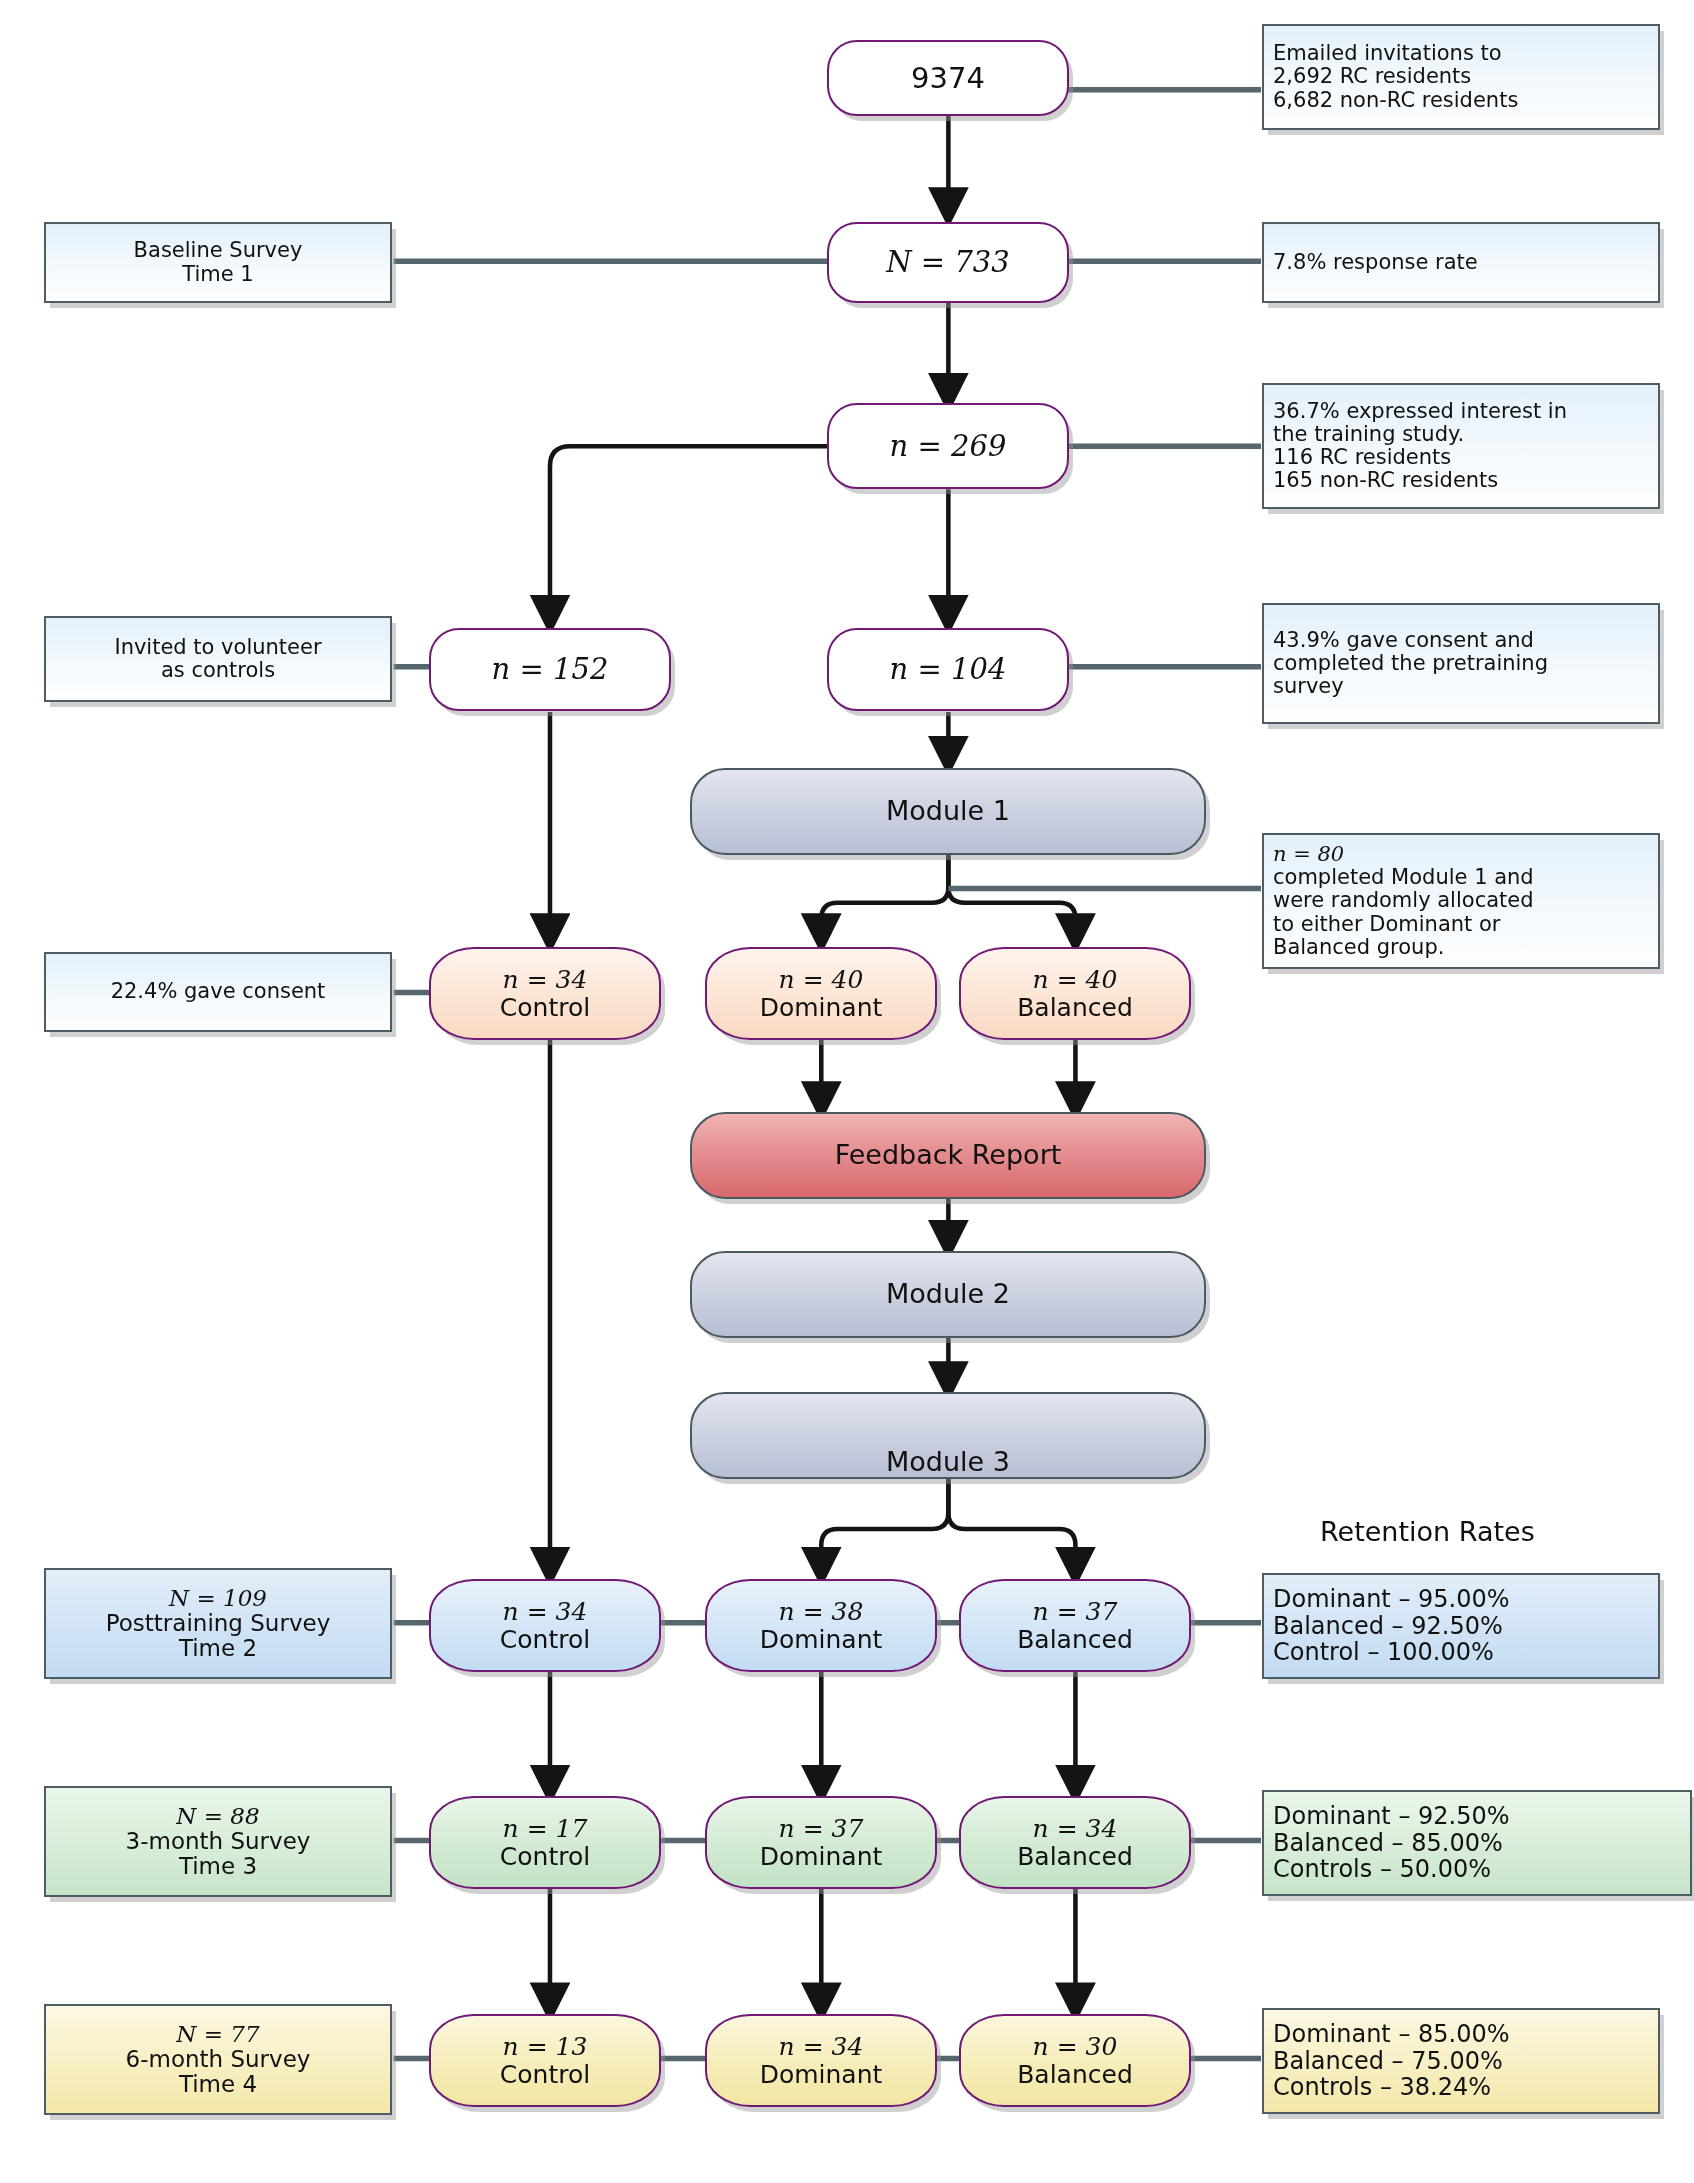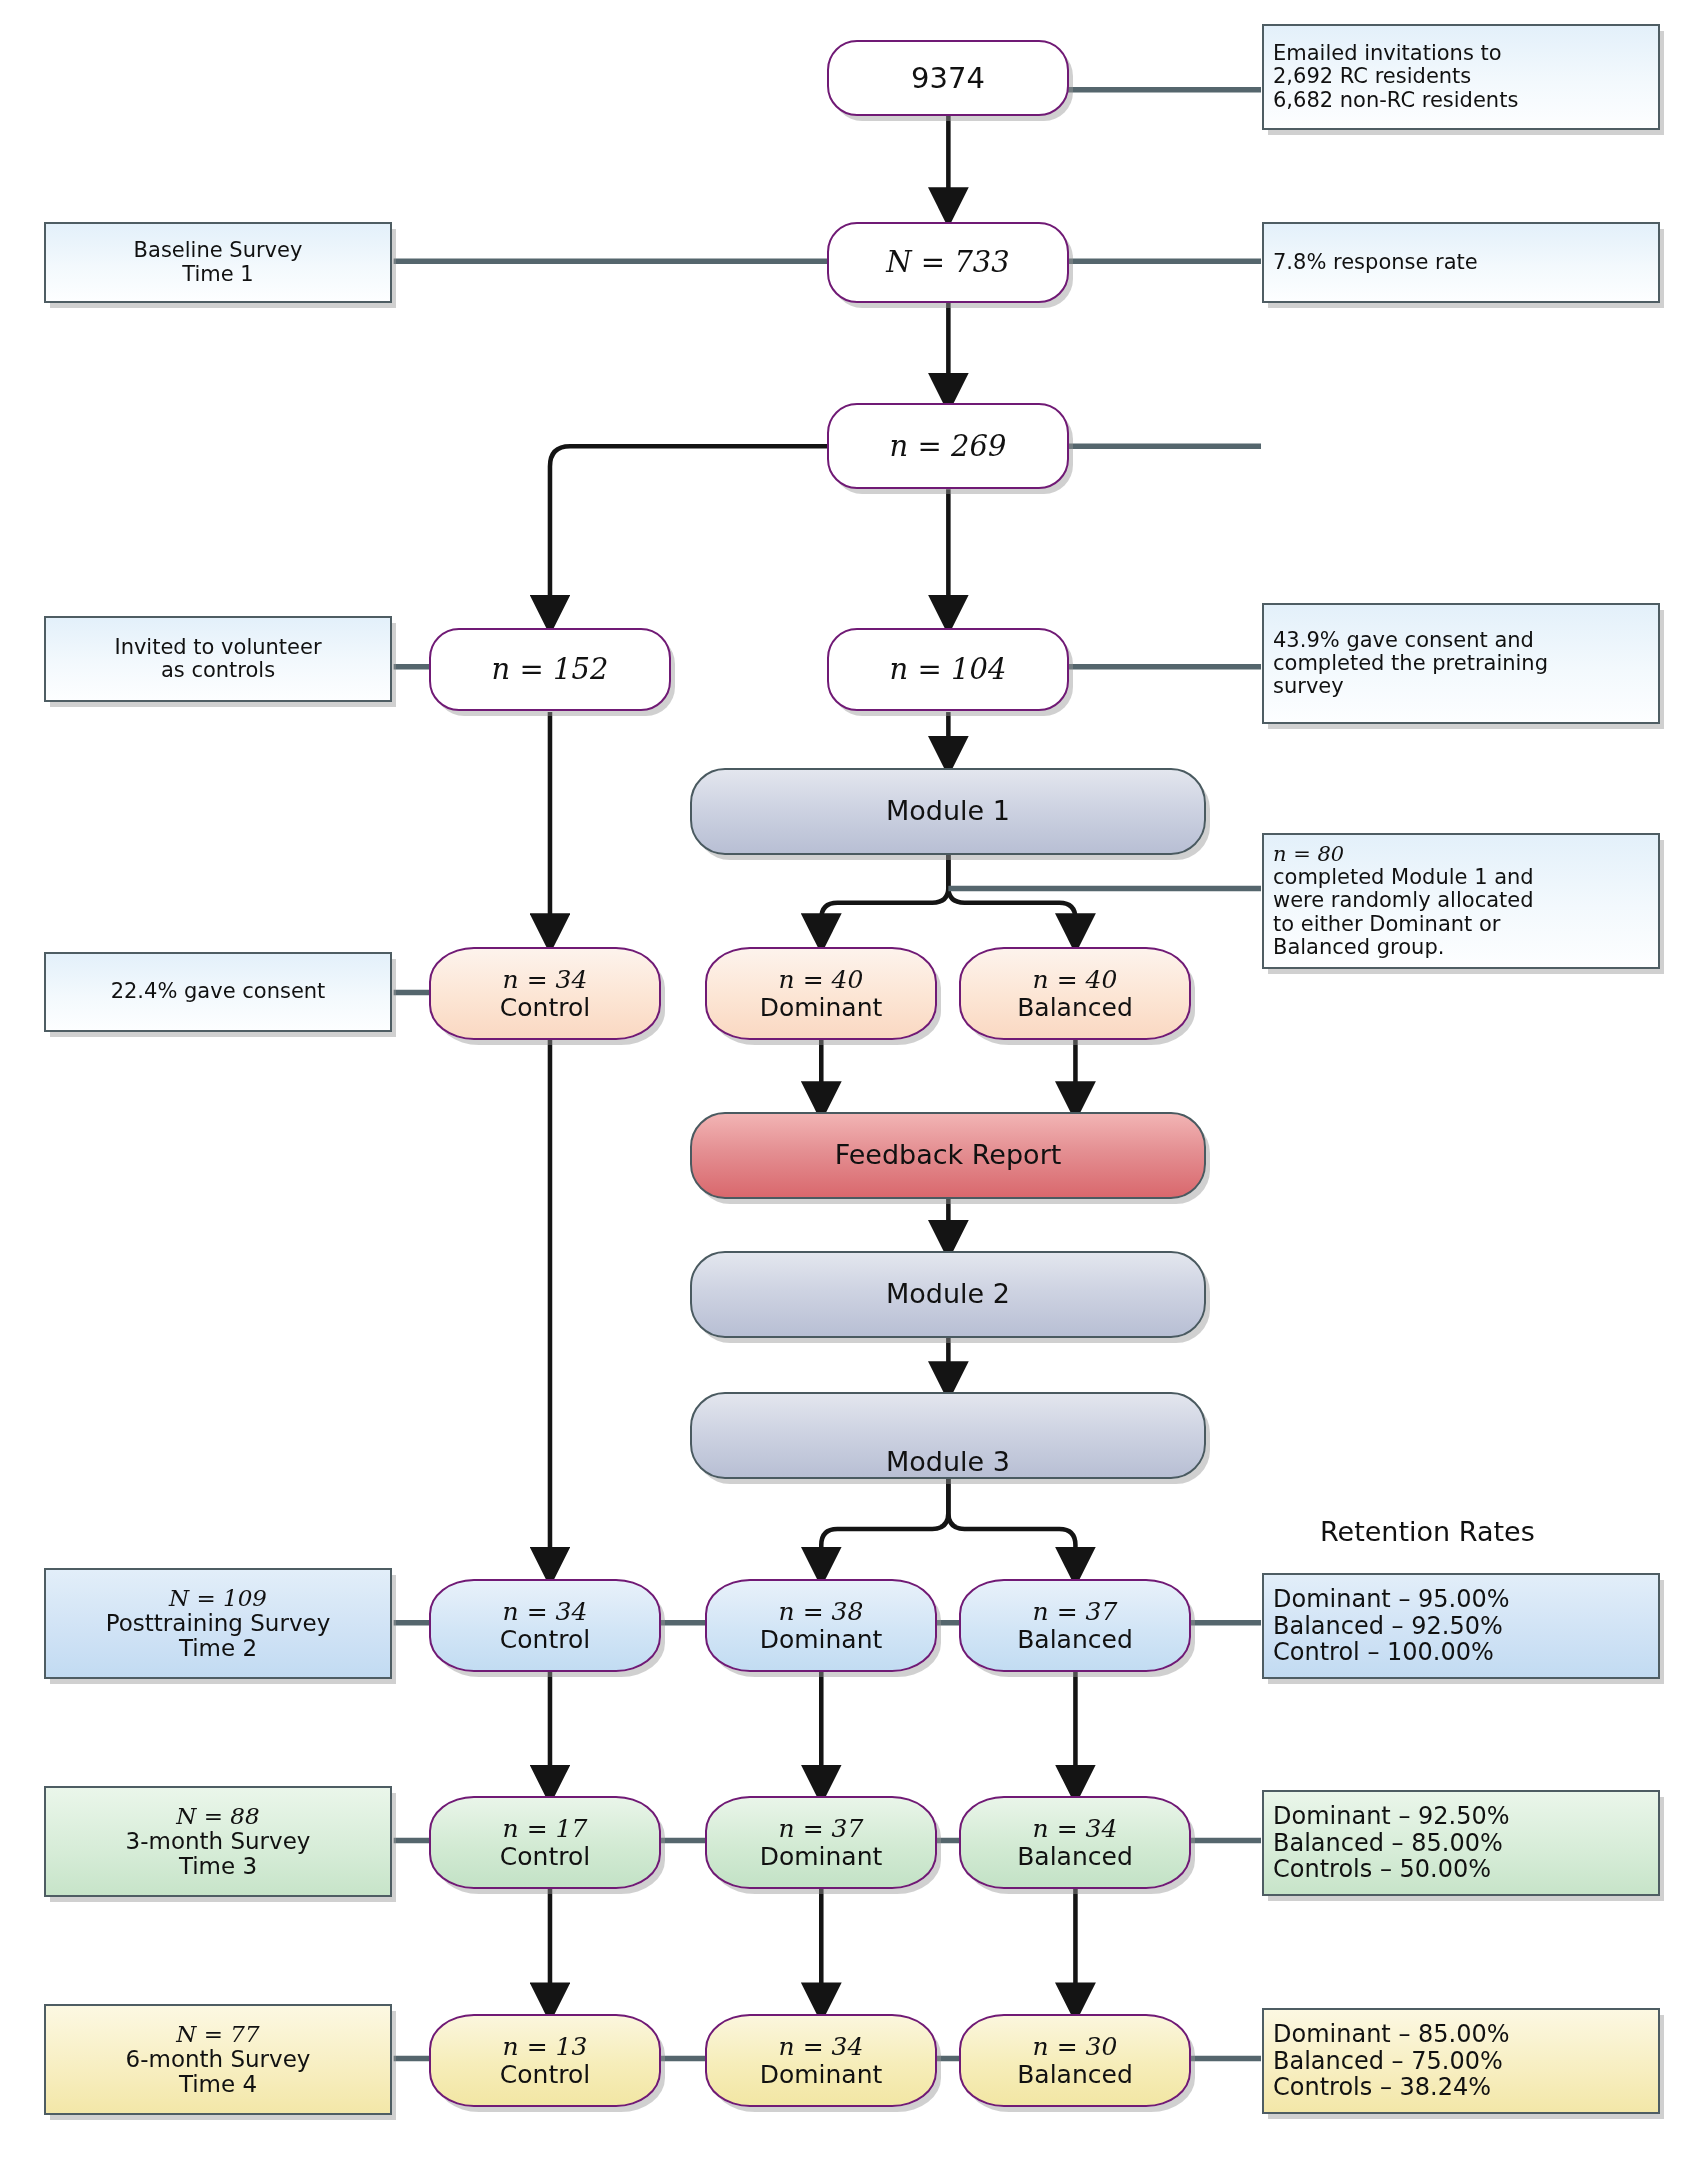--- a/index.html
+++ b/index.html
@@ -295,20 +295,26 @@
   <div class="anno anno-blue anno-left" style="left:1262px; top:24px; width:398px; height:106px; font-size:21px;">
     <span class="ln">Emailed invitations to</span>
     <span class="ln">2,692 RC residents</span>
     <span class="ln">6,682 non-RC residents</span>
   </div>
 
   <div class="anno anno-blue anno-left" style="left:1262px; top:222px; width:398px; height:81px; font-size:21px;">
     <span class="ln">7.8% response rate</span>
   </div>
 
+  <div class="anno anno-blue anno-left" style="left:1262px; top:383px; width:398px; height:126px; font-size:21px;">
+    <span class="ln">36.7% expressed interest in</span>
+    <span class="ln">the training study.</span>
+    <span class="ln">116 RC residents</span>
+    <span class="ln">165 non-RC residents</span>
+  </div>
 
   <div class="anno anno-blue anno-left" style="left:1262px; top:603px; width:398px; height:121px; font-size:21px;">
     <span class="ln">43.9% gave consent and</span>
     <span class="ln">completed the pretraining</span>
     <span class="ln">survey</span>
   </div>
 
   <div class="anno anno-blue anno-left" style="left:1262px; top:833px; width:398px; height:136px; font-size:21px;">
     <span class="ln italic-n">n = 80</span>
     <span class="ln">completed Module 1 and</span>
@@ -320,21 +326,21 @@
   <div class="section-title" style="left:1320px; top:1516px; font-size:27px;">
     <span>Retention Rates</span>
   </div>
 
   <div class="anno anno-blue2 anno-left" style="left:1262px; top:1573px; width:398px; height:106px; font-size:24px;">
     <span class="ln">Dominant – 95.00%</span>
     <span class="ln">Balanced – 92.50%</span>
     <span class="ln">Control – 100.00%</span>
   </div>
 
-  <div class="anno anno-green anno-left" style="left:1262px; top:1790px; width:398px; height:106px; font-size:24px;">
+  <div class="anno anno-green anno-left" style="left:1262px; top:1790px; width:430px; height:106px; font-size:24px;">
     <span class="ln">Dominant – 92.50%</span>
     <span class="ln">Balanced – 85.00%</span>
     <span class="ln">Controls – 50.00%</span>
   </div>
 
   <div class="anno anno-yellow anno-left" style="left:1262px; top:2008px; width:398px; height:106px; font-size:24px;">
     <span class="ln">Dominant – 85.00%</span>
     <span class="ln">Balanced – 75.00%</span>
     <span class="ln">Controls – 38.24%</span>
   </div>

